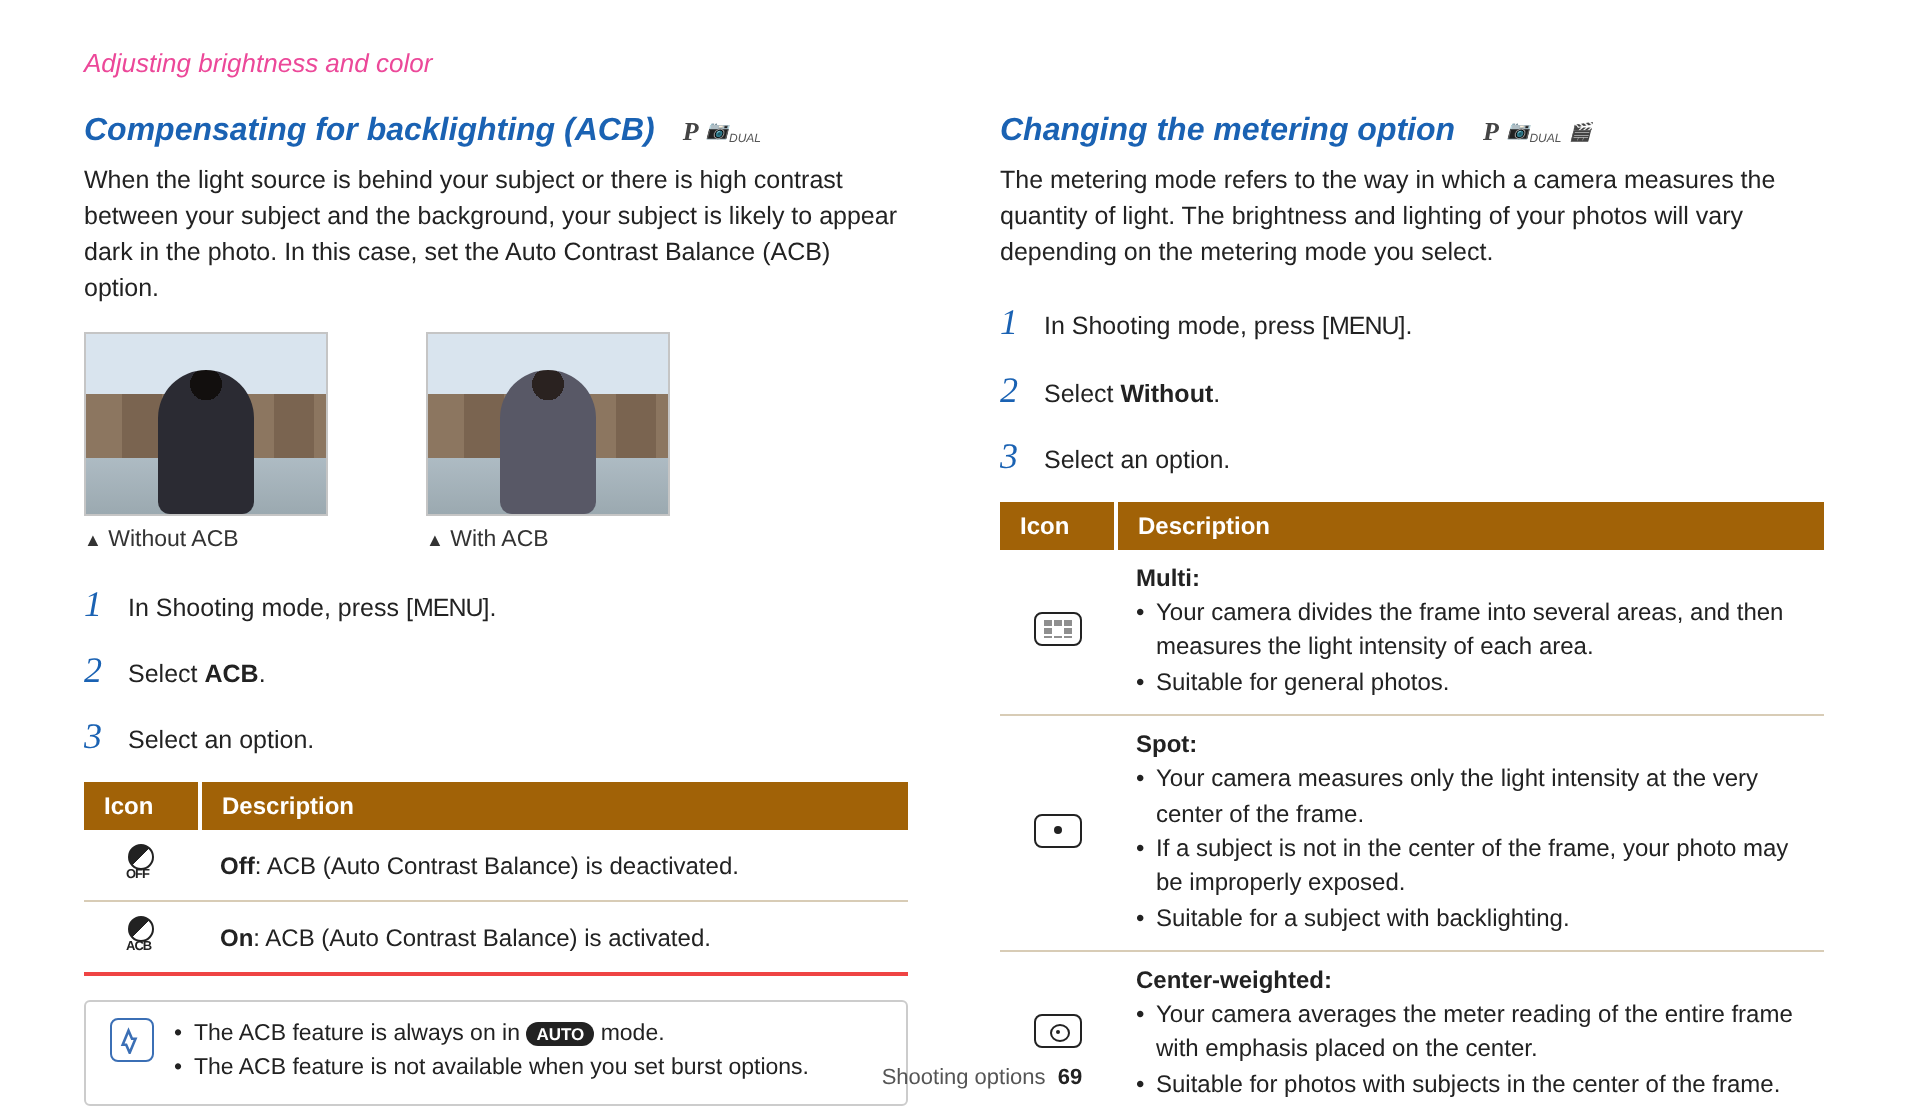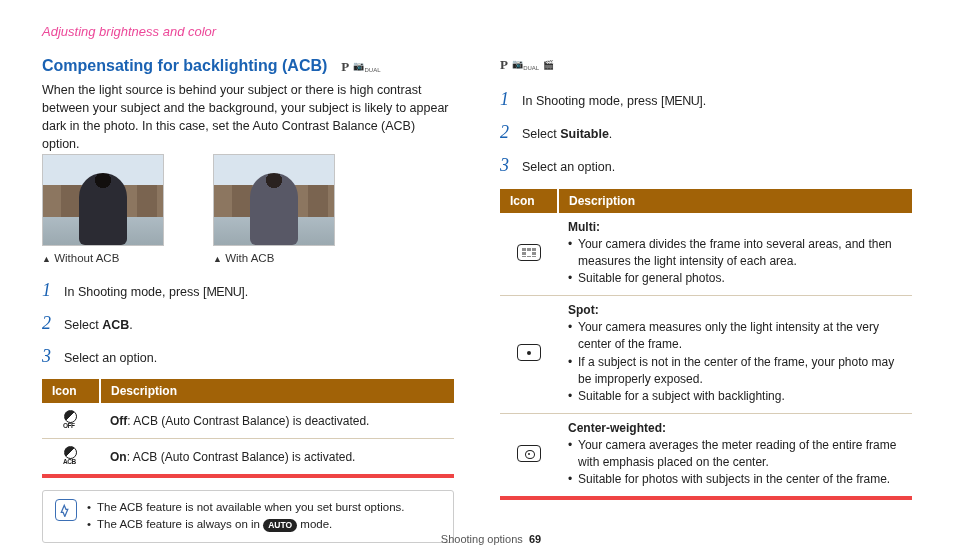--- a/index.html
+++ b/index.html
@@ -22,35 +22,36 @@
   .columns {
     display: flex;
     gap: 46px;
   }
   .col { flex: 1; }
   .section-head {
     display: flex;
     align-items: baseline;
     gap: 14px;
     margin-bottom: 6px;
+    font-style: italic;
   }
   .section-title {
     color: #1a62b3;
     font-weight: 700;
     font-size: 16px;
   }
   .mode-icons {
     font-size: 10px;
     color: #555;
     display: flex;
     gap: 4px;
     align-items: center;
   }
   .mode-p { font-family: Georgia, serif; font-size: 13px; font-weight: 600; color: #444;}
-  .intro { line-height: 1.45; }
+  .intro { line-height: 1.45; margin-bottom: 12px; }
   .photo-row { display: flex; gap: 26px; margin-bottom: 4px; }
   .photo-block { width: 145px; }
   .photo {
     width: 122px; height: 92px;
     background: linear-gradient(to bottom, #d9e4ee 0%, #d9e4ee 50%, #b9c6cf 50%, #9ba9b0 100%);
     position: relative;
     border: 1px solid #c5c5c5;
     overflow: hidden;
   }
   .figure {
@@ -70,21 +71,21 @@
   .step-num { font-style: italic; color: #1a62b3; font-size: 18px; font-weight: 500; font-family: Georgia, 'Times New Roman', serif; width: 12px; }
   .menu-key { font-weight: 400; letter-spacing: -0.5px; font-family: Arial Black, Arial, sans-serif;}
   .bold { font-weight: 700; }
 
   table.opt { width: 100%; border-collapse: collapse; font-size: 12px; }
   table.opt th { background: #a16207; color: #fff; text-align: left; font-weight: 600;
                  padding: 5px 10px; font-size: 12px;}
   table.opt th.icon-h { width: 58px; border-right: 2px solid #fff;}
   table.opt td { padding: 7px 10px; border-bottom: 1px solid #d8ccb6; vertical-align: middle;}
   table.opt td.icon-cell { text-align: center; width: 58px; }
-  table.opt tr:last-child td { border-bottom: 4px solid #ef4444; }
+  table.opt tr:last-child td { border-bottom: 2px solid #ef4444; }
   table.opt .row-title { font-weight: 700; }
   table.opt ul { list-style: none; margin-top: 2px;}
   table.opt ul li { position: relative; padding-left: 10px; line-height: 1.45; }
   table.opt ul li::before { content: "•"; position: absolute; left: 0; top: 0; }
 
   .acb-icon { display:inline-block; width:20px; height:18px; position:relative;}
   .acb-icon .ball { width:13px;height:13px;border-radius:50%;
     background: linear-gradient(135deg,#222 0 50%,#fff 50% 100%); border:1px solid #222;
     position:absolute; left:3px; top:0;}
   .acb-icon .sub { position:absolute; left:2px; top:12px; font-size:6.5px; font-weight:900; letter-spacing:-0.5px;}
@@ -188,43 +189,45 @@
     </tbody>
       </table>
 
     <div class="note-box">
       <div class="note-icon">
         <svg viewBox="0 0 24 24" fill="none" stroke="currentColor" stroke-width="2.2">
             <path d="M4 16l5-12 3 7h3l-5 12-3-7H4z"></path>
           </svg>
       </div>
       <ul>
+        <li><span>The ACB feature is always on in </span><span class="auto-badge">AUTO</span><span> mode.</span></li>
         <li>The ACB feature is not available when you set burst options.</li>
-        <li><span>The ACB feature is always on in </span><span class="auto-badge">AUTO</span><span> mode.</span></li>
       </ul>
     </div>
   </div>
 
   <div class="col">
     <div class="section-head">
+      <div class="section-title">Changing the metering option</div>
       <div class="mode-icons">
         <span class="mode-p">P</span>
         <span class="mini-icon">📷<sub style="font-size:6px;">DUAL</sub></span>
         <span class="mini-icon">🎬</span>
       </div>
     </div>
+    <p class="intro">The metering mode refers to the way in which a camera measures the quantity of light. The brightness and lighting of your photos will vary depending on the metering mode you select.</p>
 
     <ol class="steps">
       <li>
           <span class="step-num">1</span>
         <span><span>In Shooting mode, press [</span><span class="menu-key">MENU</span><span>].</span></span>
         </li>
       <li>
           <span class="step-num">2</span>
-        <span><span>Select </span><span class="bold">Suitable</span><span>.</span></span>
+        <span><span>Select </span><span class="bold">Without</span><span>.</span></span>
         </li>
       <li>
           <span class="step-num">3</span>
         <span>Select an option.</span>
         </li>
     </ol>
 
     <table class="opt">
       <tbody>
           <tr>

